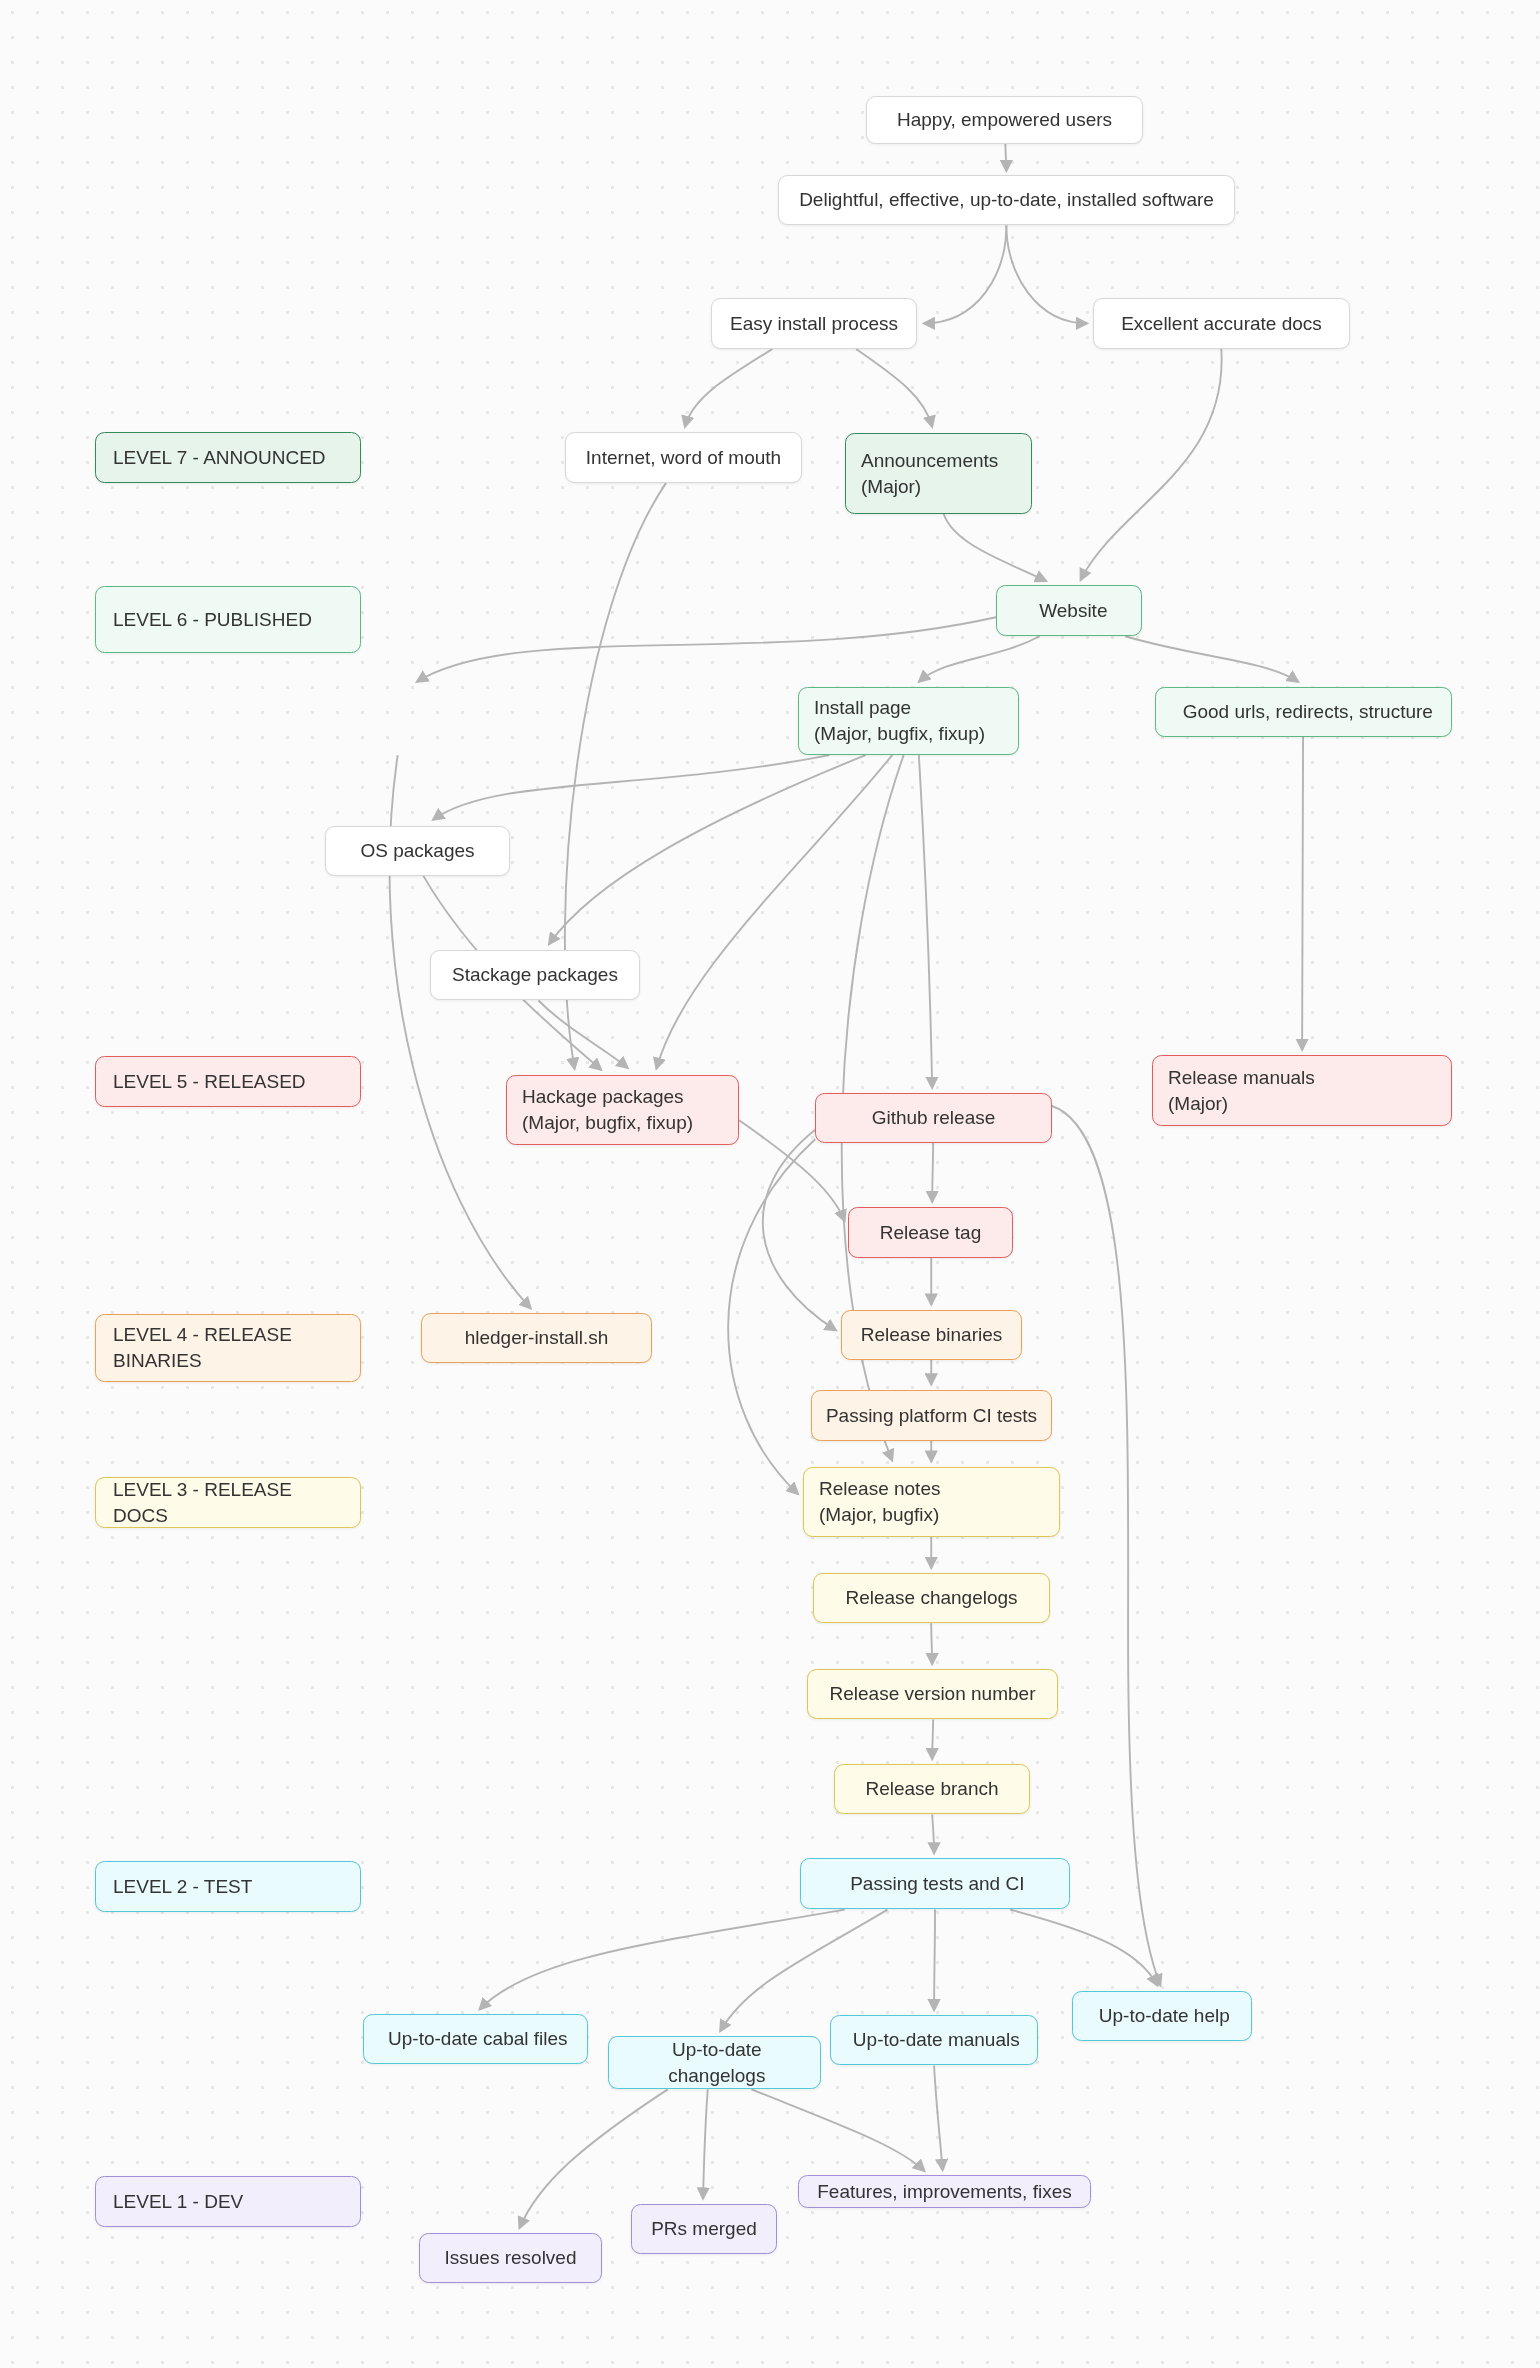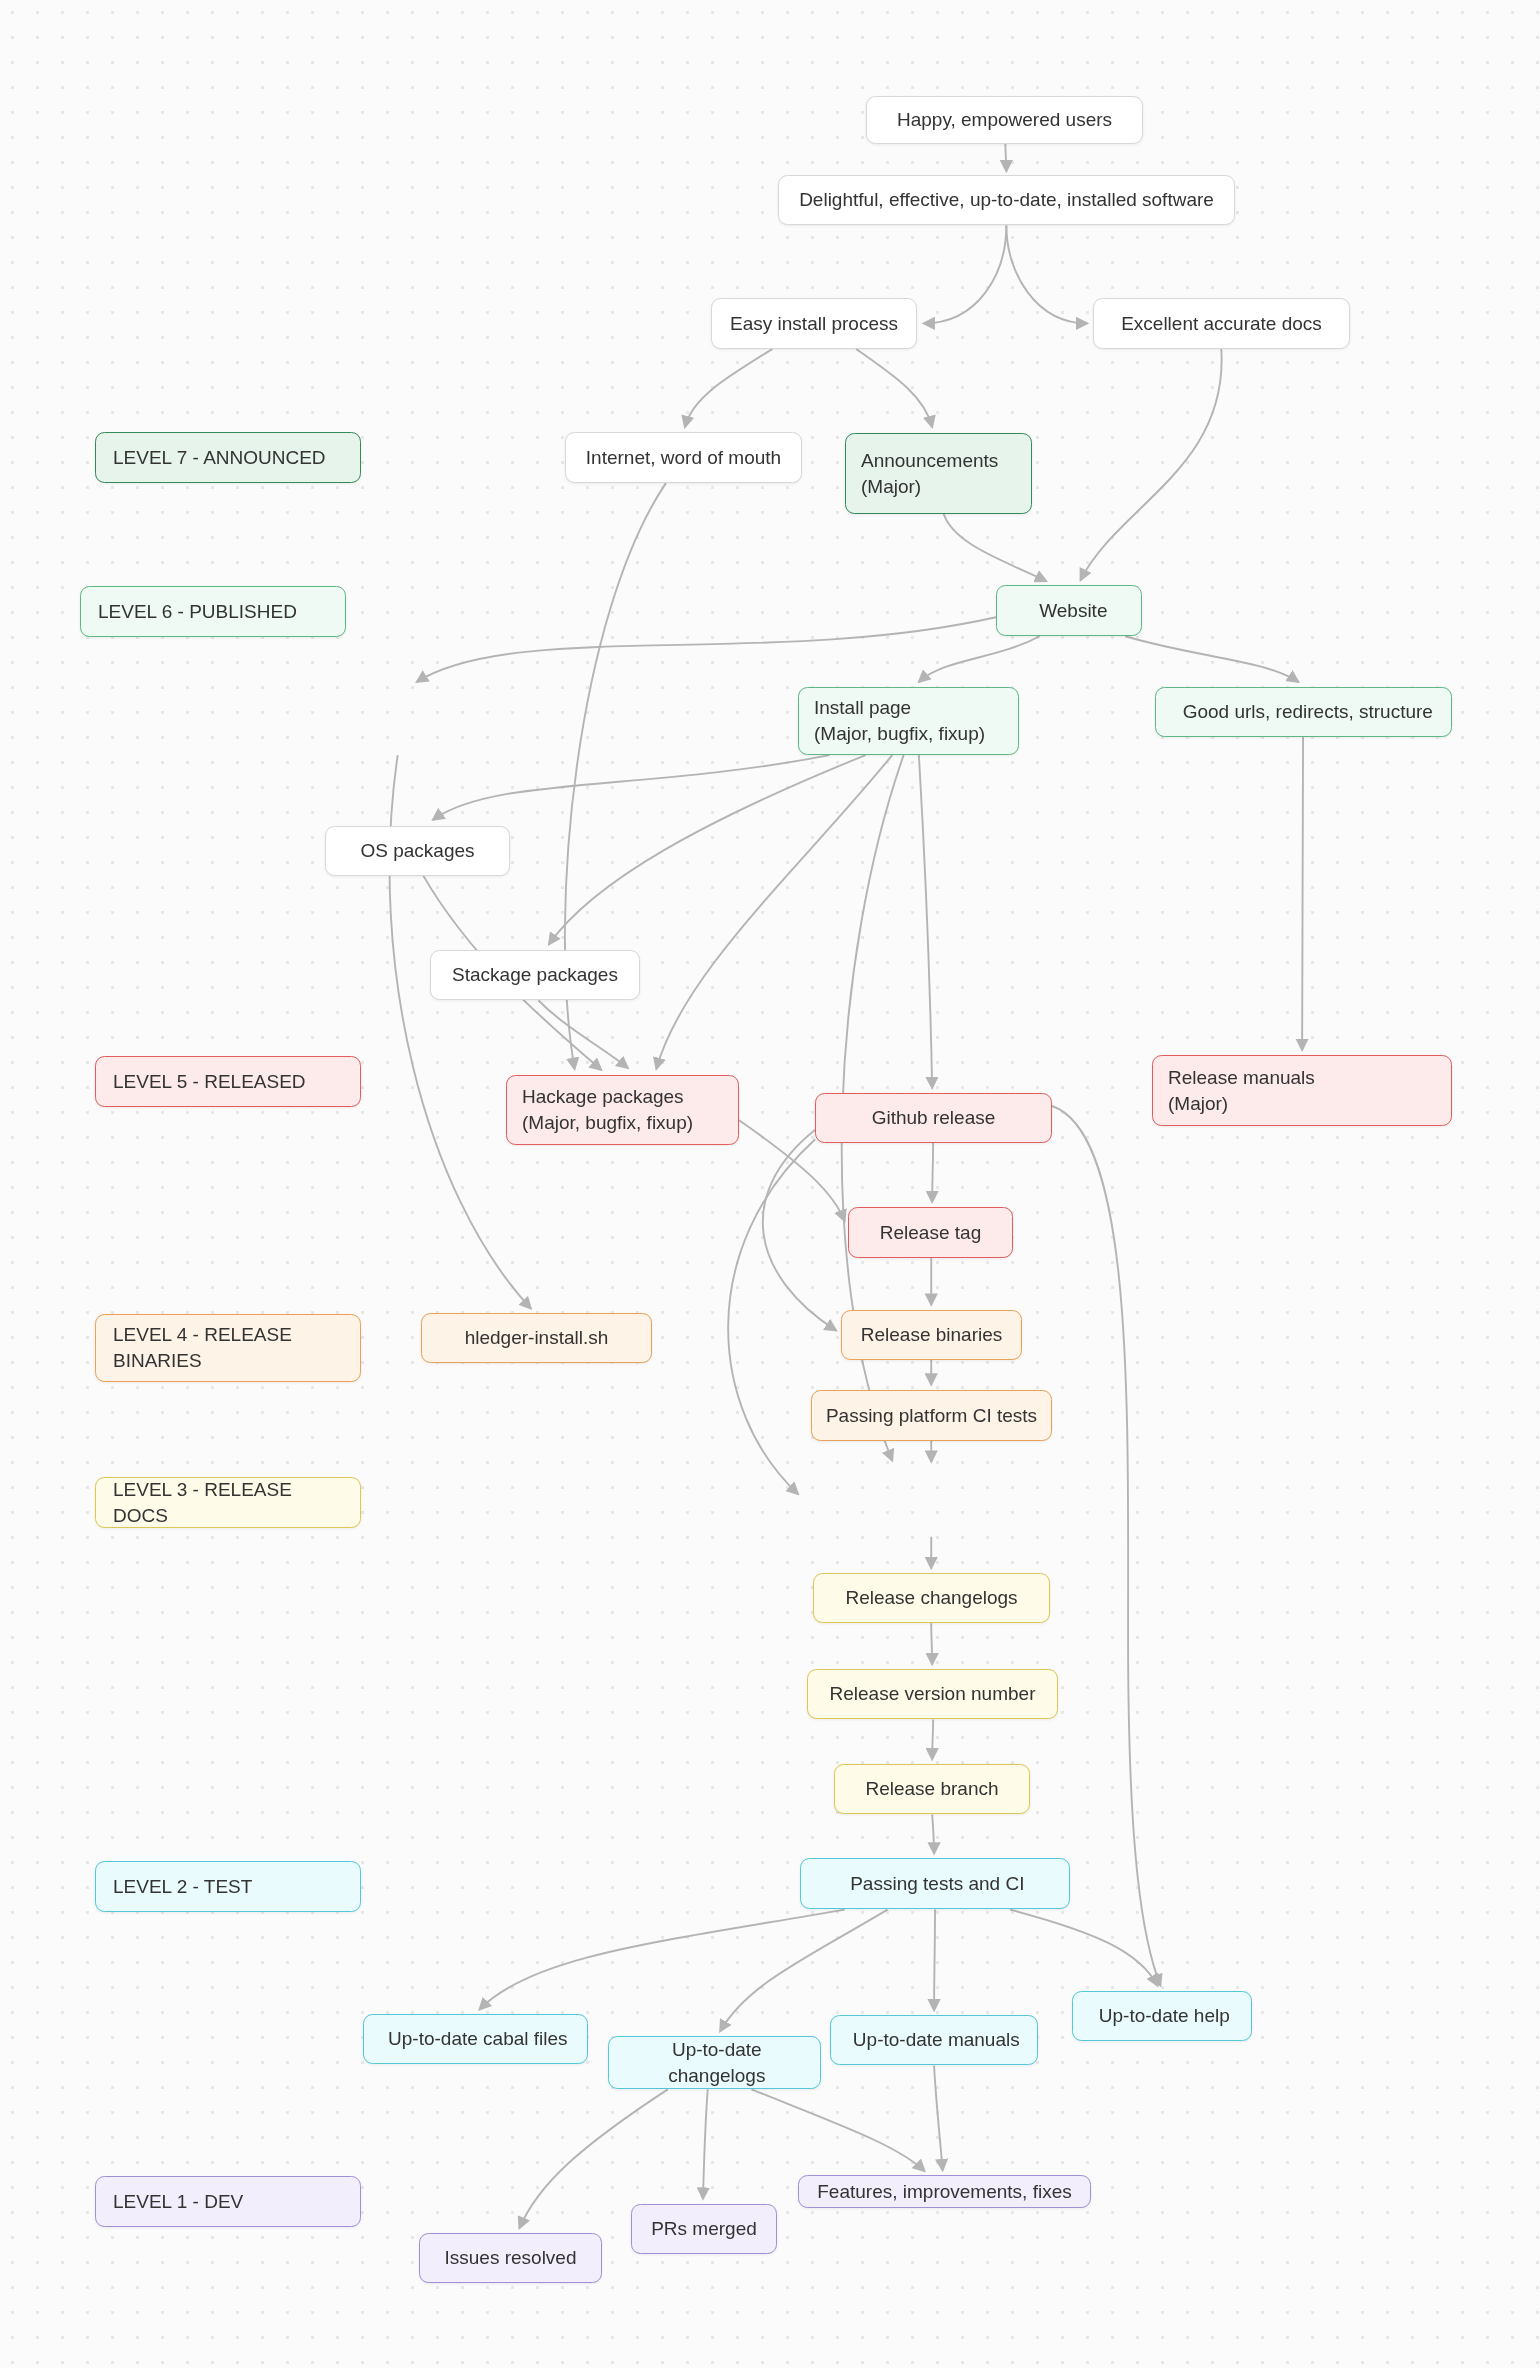--- a/index.html
+++ b/index.html
@@ -90,21 +90,21 @@
     <path class="edge" marker-end="url(#arrow)" d="M 1062 2008 C 1152 2032 1198 2052 1217 2088"></path>
     <path class="edge" marker-end="url(#arrow)" d="M 702 2197 C 612 2256 566 2296 546 2343"></path>
     <path class="edge" marker-end="url(#arrow)" d="M 744 2197 C 741 2237 740 2274 739 2312"></path>
     <path class="edge" marker-end="url(#arrow)" d="M 790 2197 C 882 2234 944 2256 972 2283"></path>
     <path class="edge" marker-end="url(#arrow)" d="M 982 2172 C 984 2210 988 2246 991 2282"></path>
   </svg>
 
   <div class="node level lv7" style="left:95px;top:432px;width:266px;height:51px">
       <span>LEVEL 7 - ANNOUNCED</span>
     </div>
-  <div class="node level lv6" style="left:80px;top:586px;width:266px;height:51px">
+  <div class="node level lv6" style="left:95px;top:586px;width:266px;height:67px">
       <span>LEVEL 6 - PUBLISHED</span>
     </div>
   <div class="node level lv5" style="left:95px;top:1056px;width:266px;height:51px">
       <span>LEVEL 5 - RELEASED</span>
     </div>
   <div class="node level lv4" style="left:95px;top:1314px;width:266px;height:68px">
       <span>LEVEL 4 - RELEASE BINARIES</span>
     </div>
   <div class="node level lv3" style="left:95px;top:1477px;width:266px;height:51px">
       <span>LEVEL 3 - RELEASE DOCS</span>
@@ -172,20 +172,24 @@
   <div class="node lv4" style="left:421px;top:1313px;width:231px;height:50px">
       <span>hledger-install.sh</span>
     </div>
   <div class="node lv4" style="left:841px;top:1310px;width:181px;height:50px">
       <span>Release binaries</span>
     </div>
   <div class="node lv4" style="left:811px;top:1390px;width:241px;height:51px">
       <span>Passing platform CI tests</span>
     </div>
 
+  <div class="node two lv3" style="left:803px;top:1467px;width:257px;height:70px">
+      <span>Release notes</span>
+      <span>(Major, bugfix)</span>
+    </div>
   <div class="node lv3" style="left:813px;top:1573px;width:237px;height:50px">
       <span>Release changelogs</span>
     </div>
   <div class="node lv3" style="left:807px;top:1669px;width:251px;height:50px">
       <span>Release version number</span>
     </div>
   <div class="node lv3" style="left:834px;top:1764px;width:196px;height:50px">
       <span>Release branch</span>
     </div>
 

